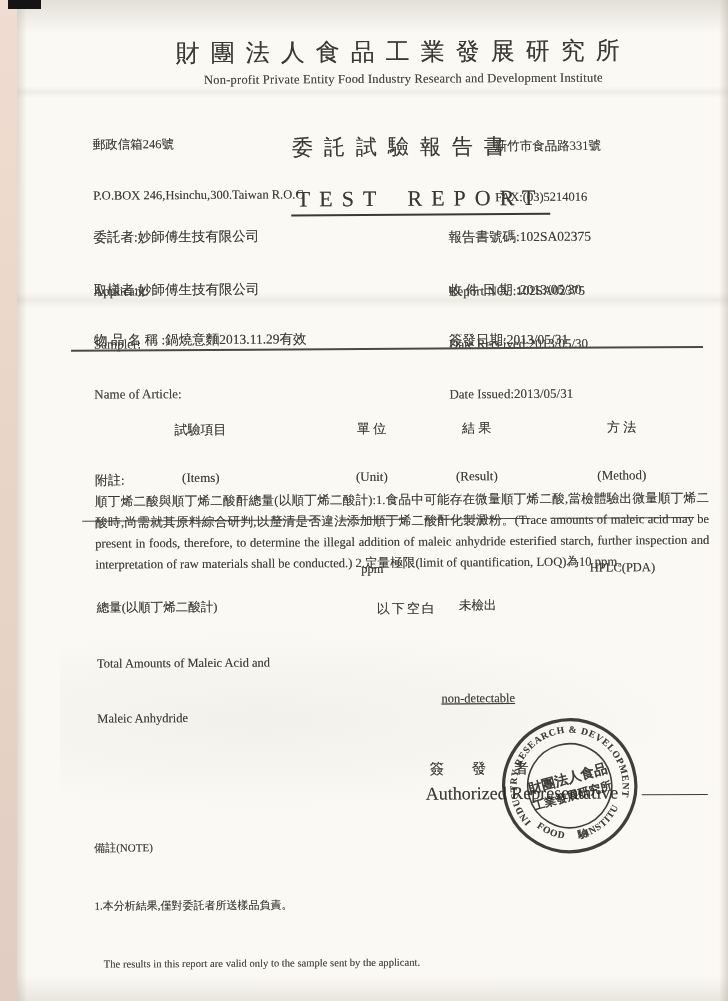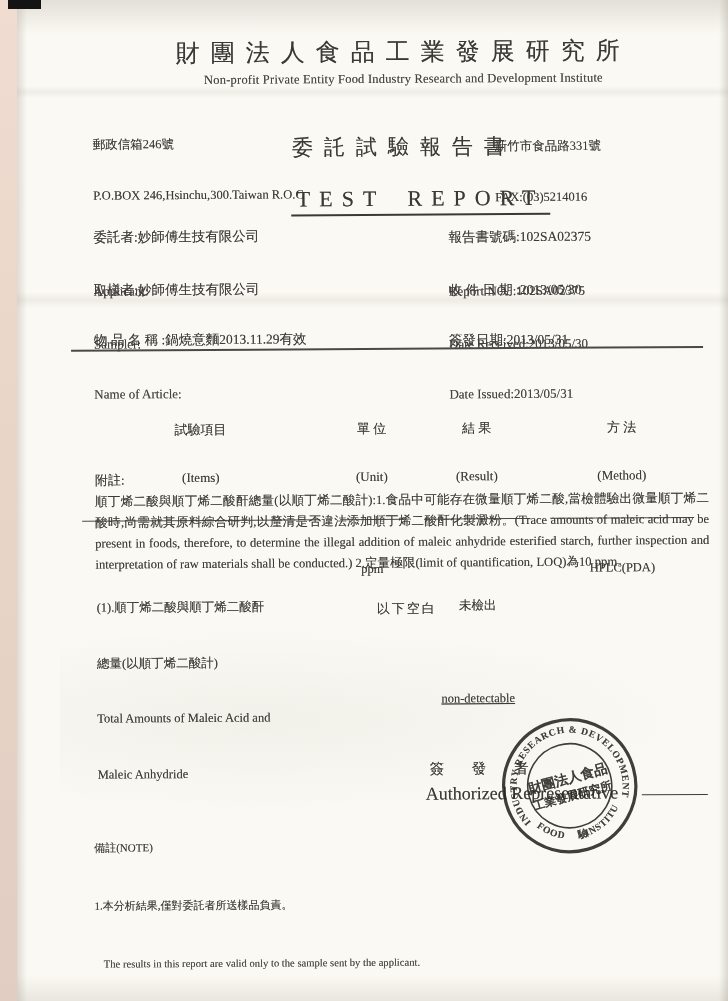--- a/index.html
+++ b/index.html
@@ -149,21 +149,20 @@
           <div data-name="col-result-zh">結 果</div>
           <div data-name="col-result-en">(Result)</div>
         </div>
         <div class="th" data-name="col-method-header">
           <div data-name="col-method-zh">方 法</div>
           <div data-name="col-method-en">(Method)</div>
         </div>
       </div>
       <div class="tbody" data-name="table-row">
         <div class="td items" data-name="item-cell">
-          <div data-name="item-zh-line1">(1).順丁烯二酸與順丁烯二酸酐</div>
           <div data-name="item-zh-line2">總量(以順丁烯二酸計)</div>
           <div data-name="item-en-line1">Total Amounts of Maleic Acid and</div>
           <div data-name="item-en-line2">Maleic Anhydride</div>
         </div>
         <div class="td unit" data-name="unit-cell">ppm</div>
         <div class="td result" data-name="result-cell">
           <div data-name="result-zh">未檢出</div>
           <div class="en" data-name="result-en">non-detectable</div>
         </div>
         <div class="td method" data-name="method-cell">HPLC(PDA)</div>

